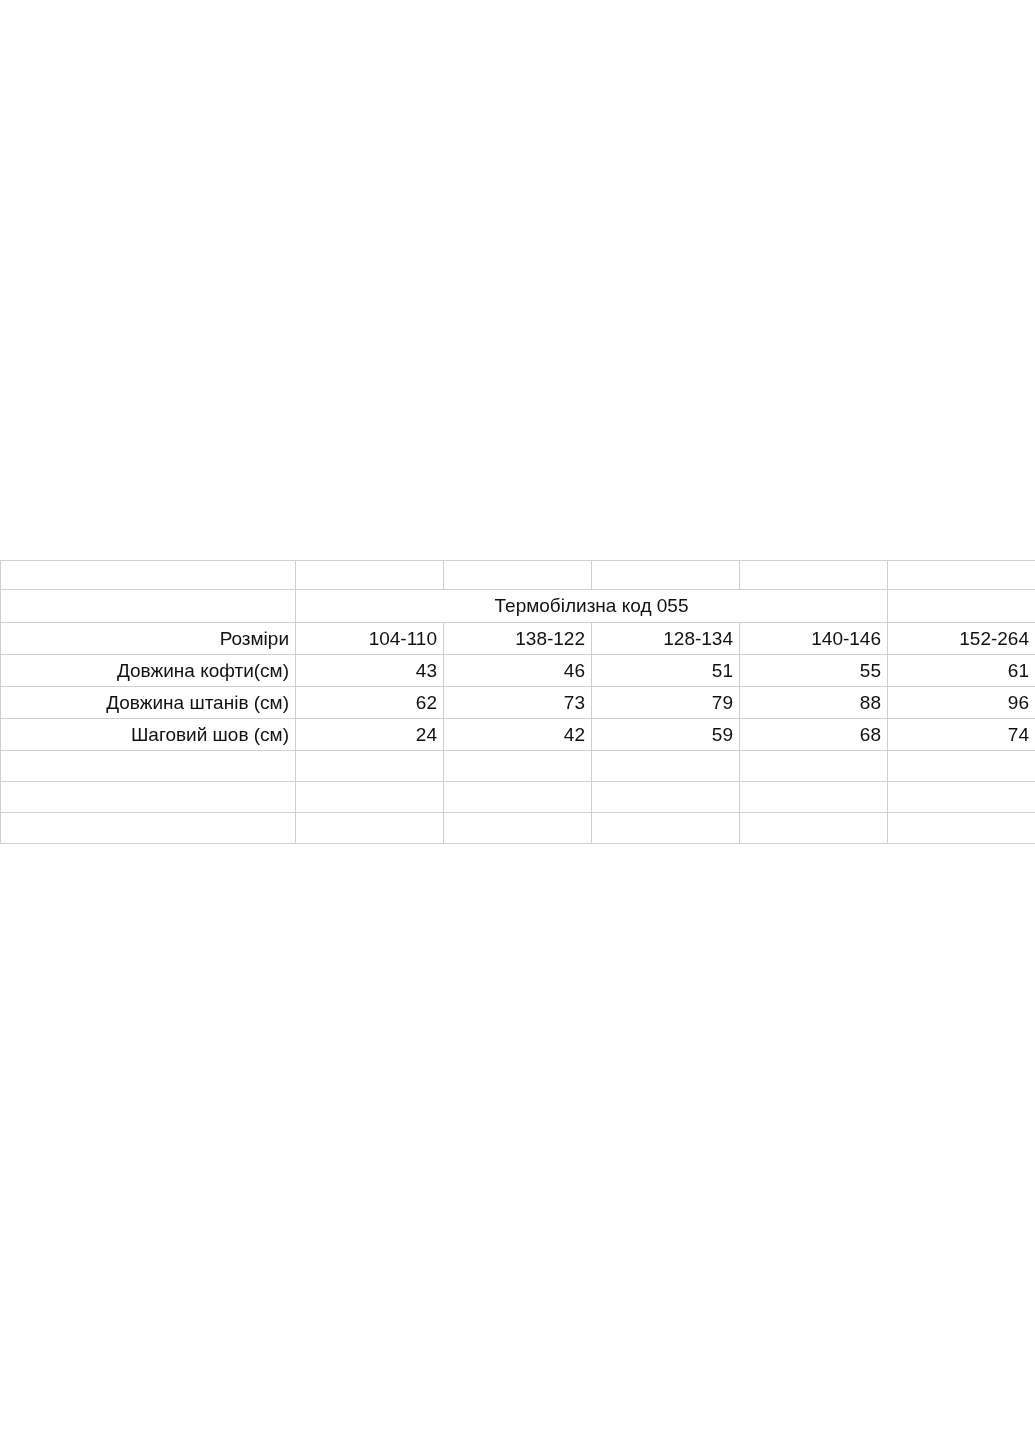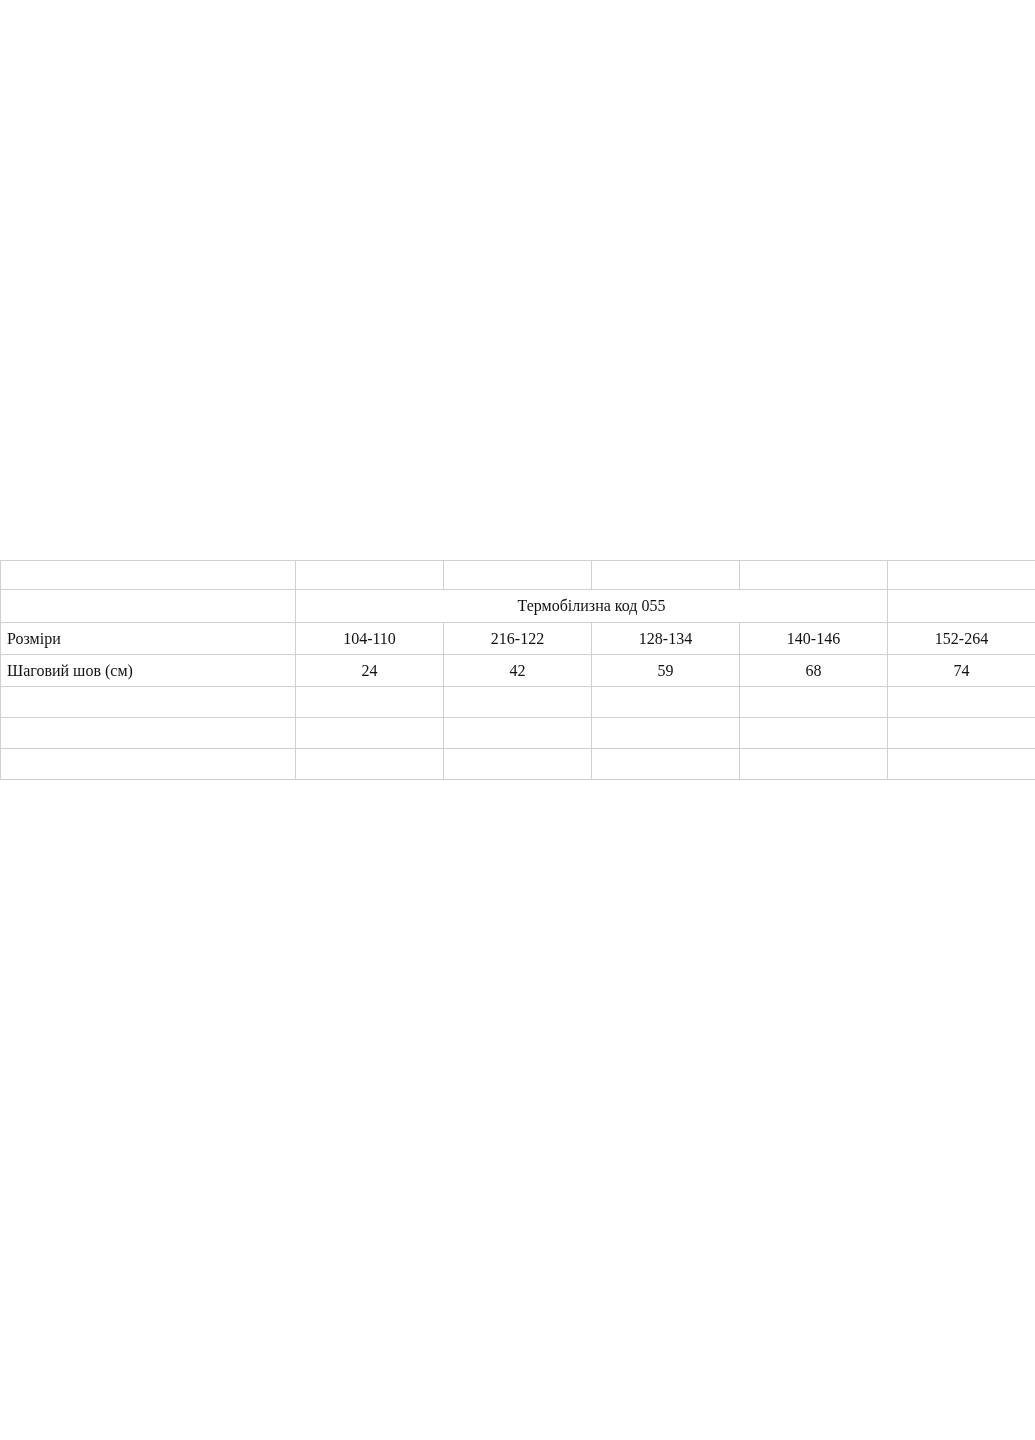--- a/index.html
+++ b/index.html
@@ -20,23 +20,22 @@
     position: absolute;
     left: 0;
     top: 560px;
     width: 1035px;
   }
 
   table.size-table {
     border-collapse: collapse;
     width: 1035px;
     table-layout: fixed;
-    font-size: 16px;
+    font-size: 19px;
     color: #111111;
-    font-family: Liberation Serif, serif;
   }
 
   table.size-table td {
     border: 1px solid #d0d0d0;
     height: 30px;
     padding: 0 6px;
     vertical-align: middle;
     white-space: nowrap;
     overflow: hidden;
   }
@@ -61,21 +60,21 @@
     text-align: center;
   }
   td.blank {
     
   }
 
   
   tr.edge-row td { height: 28px; }
 
   tr.title-row td { height: 32px; }
-  tr.data-row td { height: 31px; }
+  tr.data-row td { height: 31px; text-align: right; }
   tr.tail-row td { height: 30px; }
 </style>
 </head>
 <body>
 
 <div class="sheet">
   <table class="size-table">
     <colgroup>
       <col class="c0">
         <col class="c1">
@@ -96,28 +95,44 @@
 
       <tr class="title-row">
         <td class="blank"></td>
         <td class="title" colspan="4">Термобілизна код 055</td>
         <td class="blank"></td>
       </tr>
 
       <tr class="data-row">
         <td class="label">Розміри</td>
         <td class="val">104-110</td>
-        <td class="val">216-122</td>
+        <td class="val">138-122</td>
         <td class="val">128-134</td>
         <td class="val">140-146</td>
         <td class="val">152-264</td>
       </tr>
 
+      <tr class="data-row">
+        <td class="label">Довжина кофти(см)</td>
+        <td class="val">43</td>
+        <td class="val">46</td>
+        <td class="val">51</td>
+        <td class="val">55</td>
+        <td class="val">61</td>
+      </tr>
 
 
+      <tr class="data-row">
+        <td class="label">Довжина штанів (см)</td>
+        <td class="val">62</td>
+        <td class="val">73</td>
+        <td class="val">79</td>
+        <td class="val">88</td>
+        <td class="val">96</td>
+      </tr>
 
       <tr class="data-row">
         <td class="label">Шаговий шов (см)</td>
         <td class="val">24</td>
         <td class="val">42</td>
         <td class="val">59</td>
         <td class="val">68</td>
         <td class="val">74</td>
       </tr>
 

